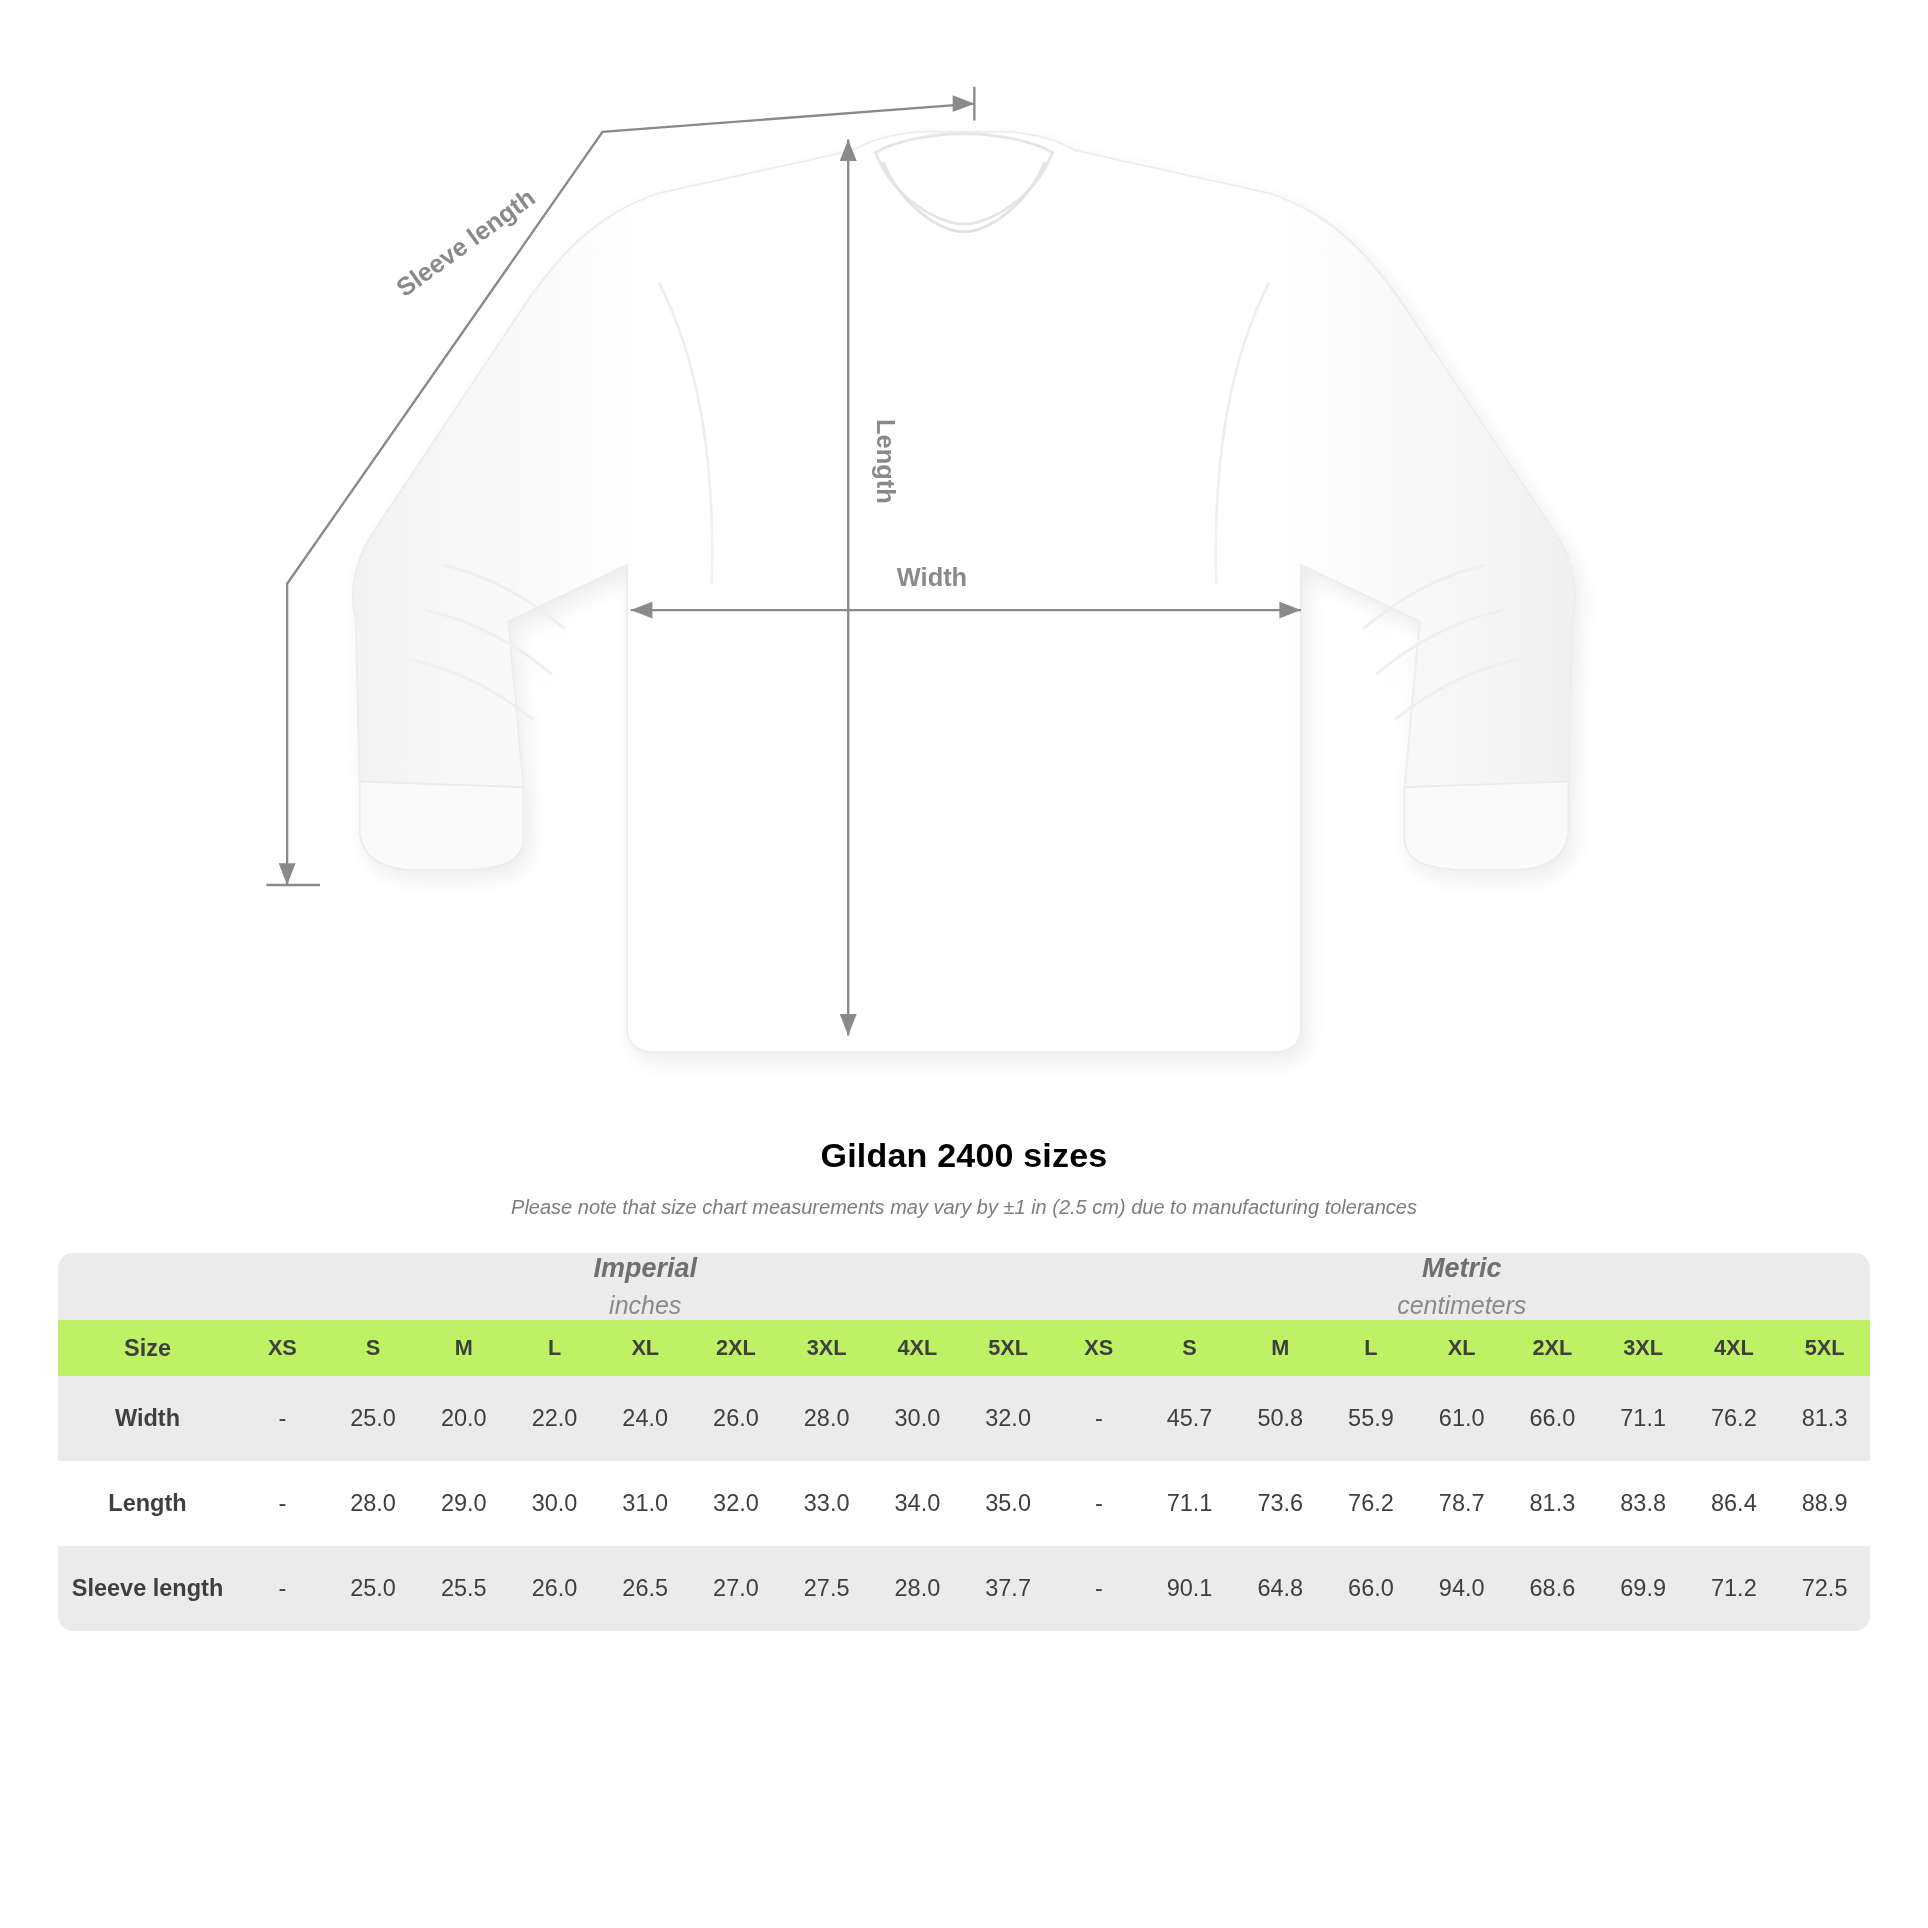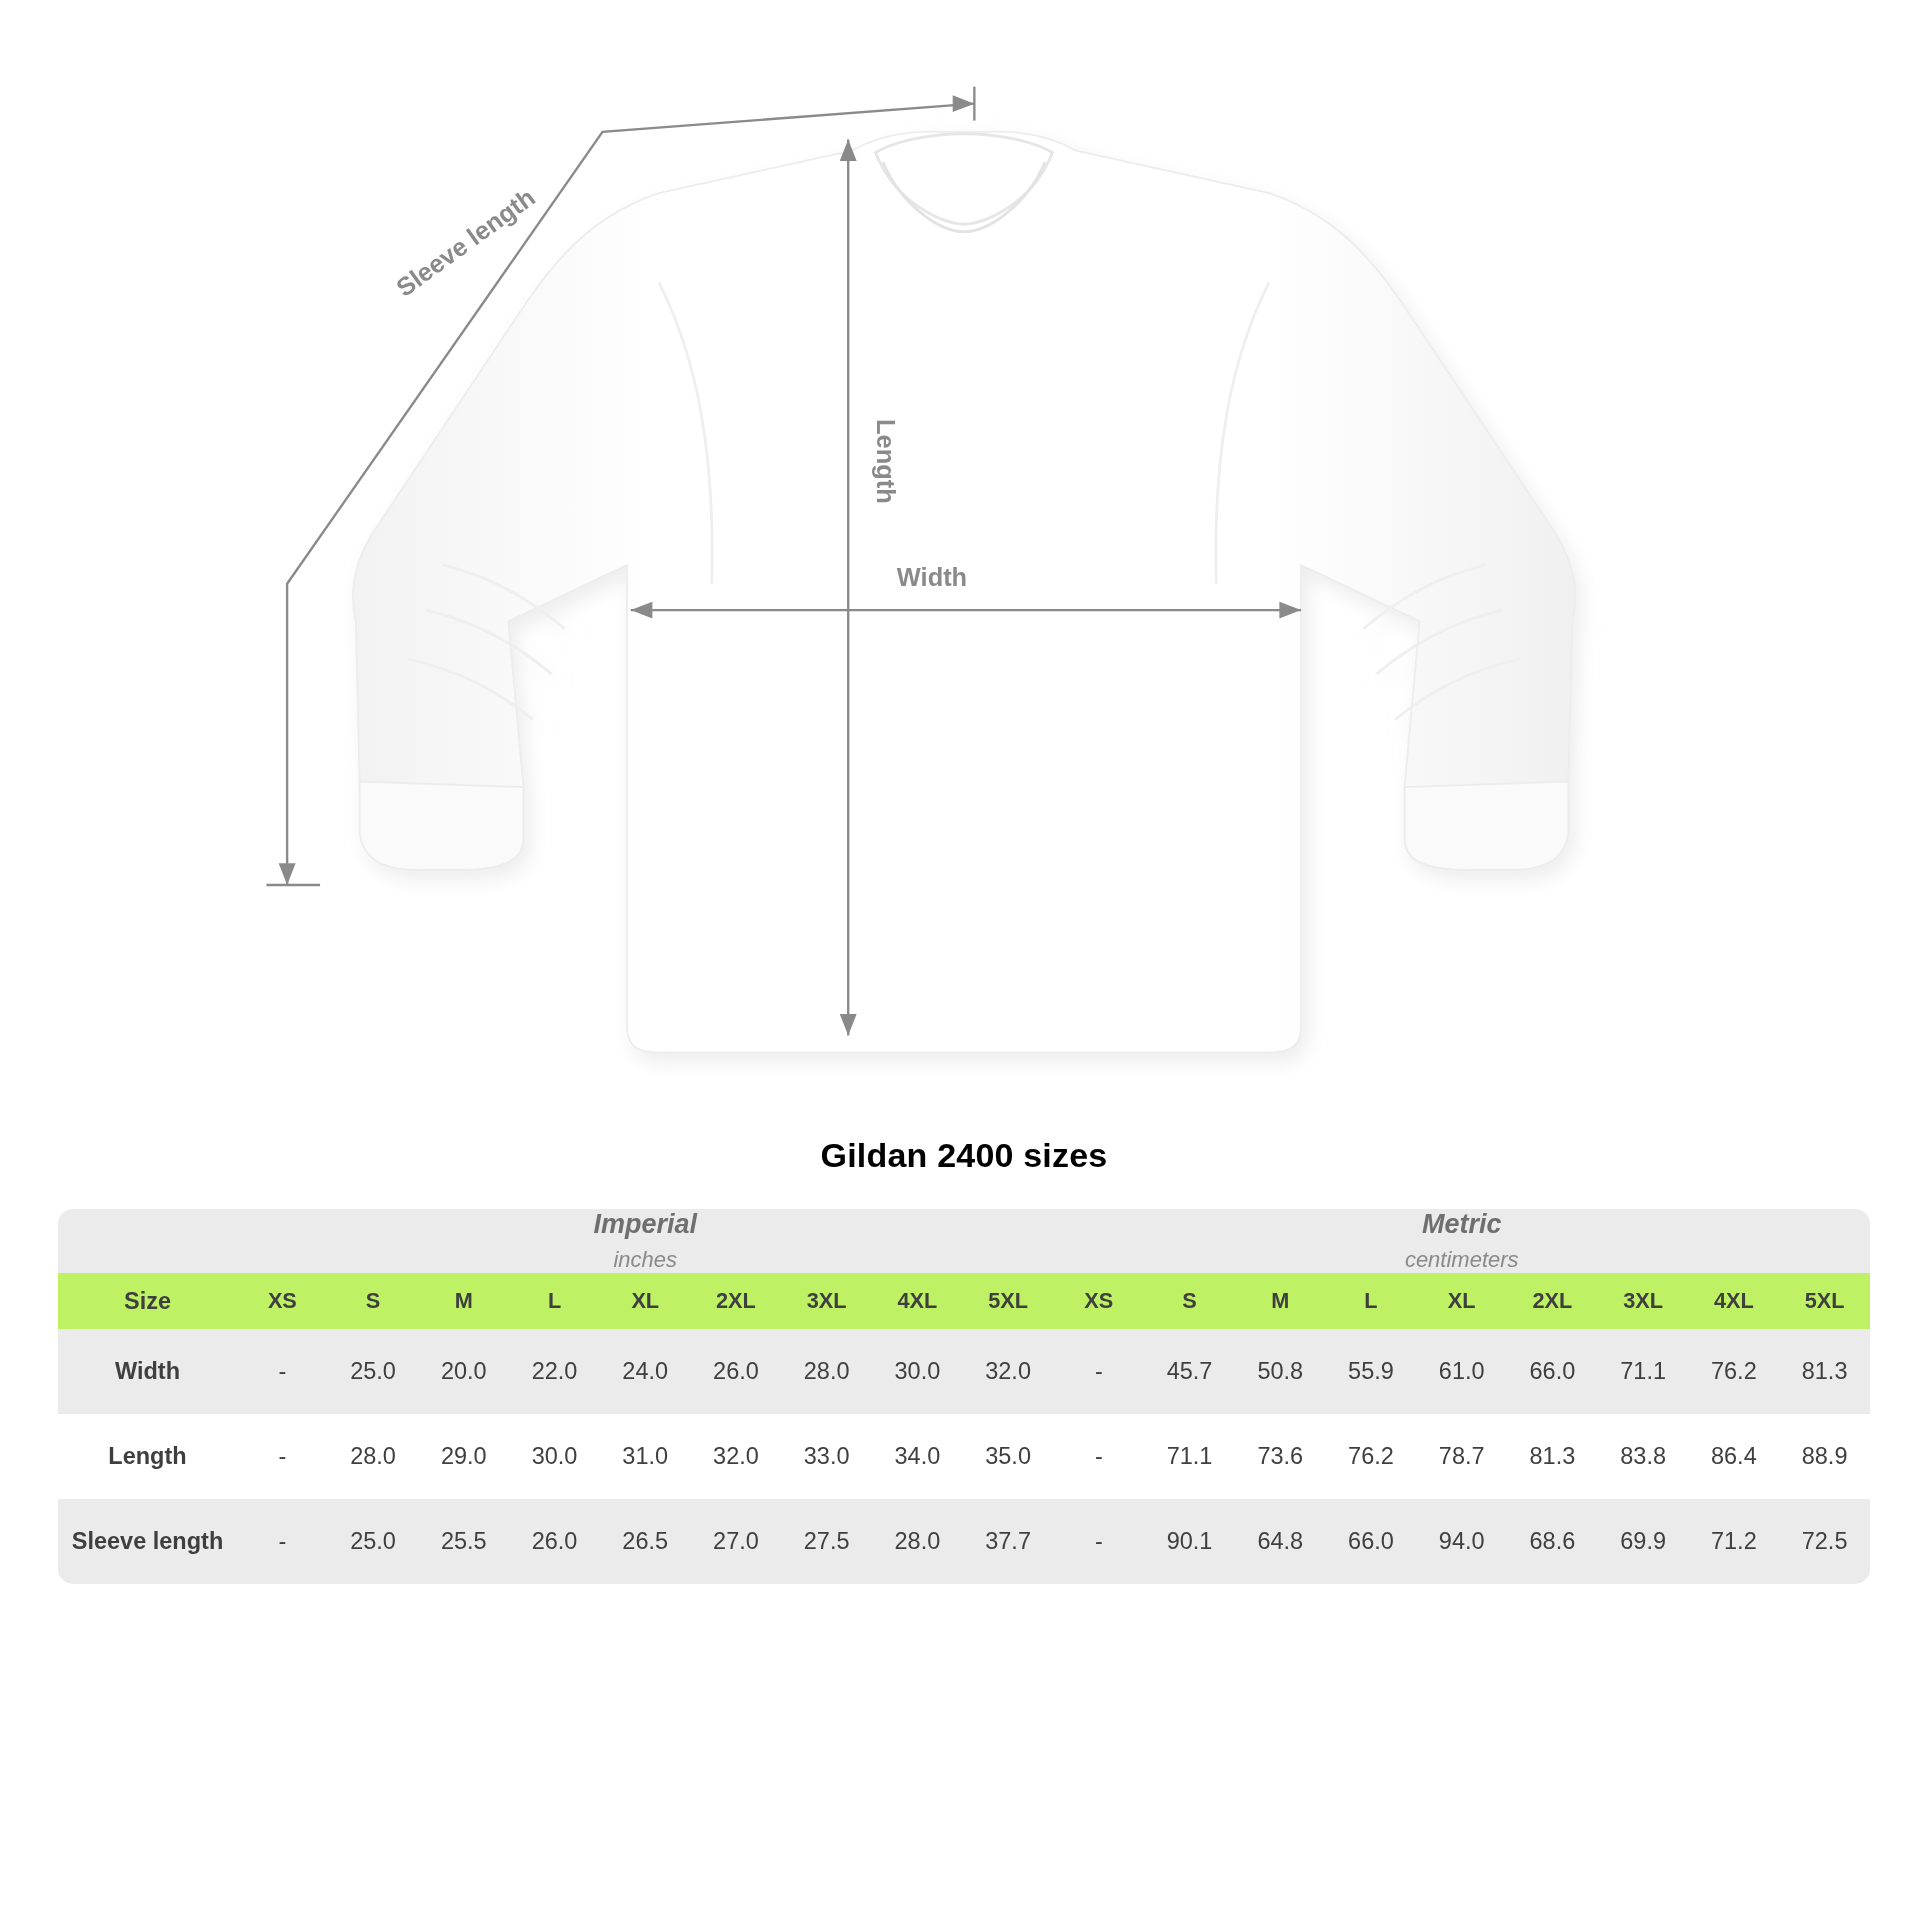--- a/index.html
+++ b/index.html
@@ -68,21 +68,21 @@
     height: 122px;
     vertical-align: middle;
   }
   .unit-name {
     font-size: 27px;
     font-weight: bold;
     font-style: italic;
     color: #6f6f6f;
   }
   .unit-sub {
-    font-size: 22px;
+    font-size: 25px;
     font-style: italic;
     color: #8a8a8a;
     margin-top: 7.5px;
   }
   .size-head-row td {
     background: #bef264;
     font-weight: bold;
     color: #555555;
     height: 81px;
     font-size: 22.6px;
@@ -198,20 +198,21 @@
     </g>
 
     <text x="500" y="265" transform="rotate(-36 500 265)" font-family="Liberation Sans, sans-serif" font-size="27" font-weight="bold" fill="#8a8a8a" text-anchor="middle">Sleeve length</text>
     <text x="932" y="490" transform="rotate(90 932 490)" font-family="Liberation Sans, sans-serif" font-size="27" font-weight="bold" fill="#8a8a8a" text-anchor="middle">Length</text>
     <text x="990" y="622" font-family="Liberation Sans, sans-serif" font-size="27" font-weight="bold" fill="#8a8a8a" text-anchor="middle">Width</text>
   </svg>
 </div>
 
 <div class="title-block">
   <div class="chart-title">Gildan 2400 sizes</div>
+  <div class="chart-note">Please note that size chart measurements may vary by ±1 in (2.5 cm) due to manufacturing tolerances</div>
 </div>
 
 <div class="table-wrap">
   <table class="size-table">
     <tbody>
       <tr class="unit-head-row">
         <td class="first-col"></td>
         <td colspan="9">
           <div class="unit-name">Imperial</div>
           <div class="unit-sub">inches</div>

